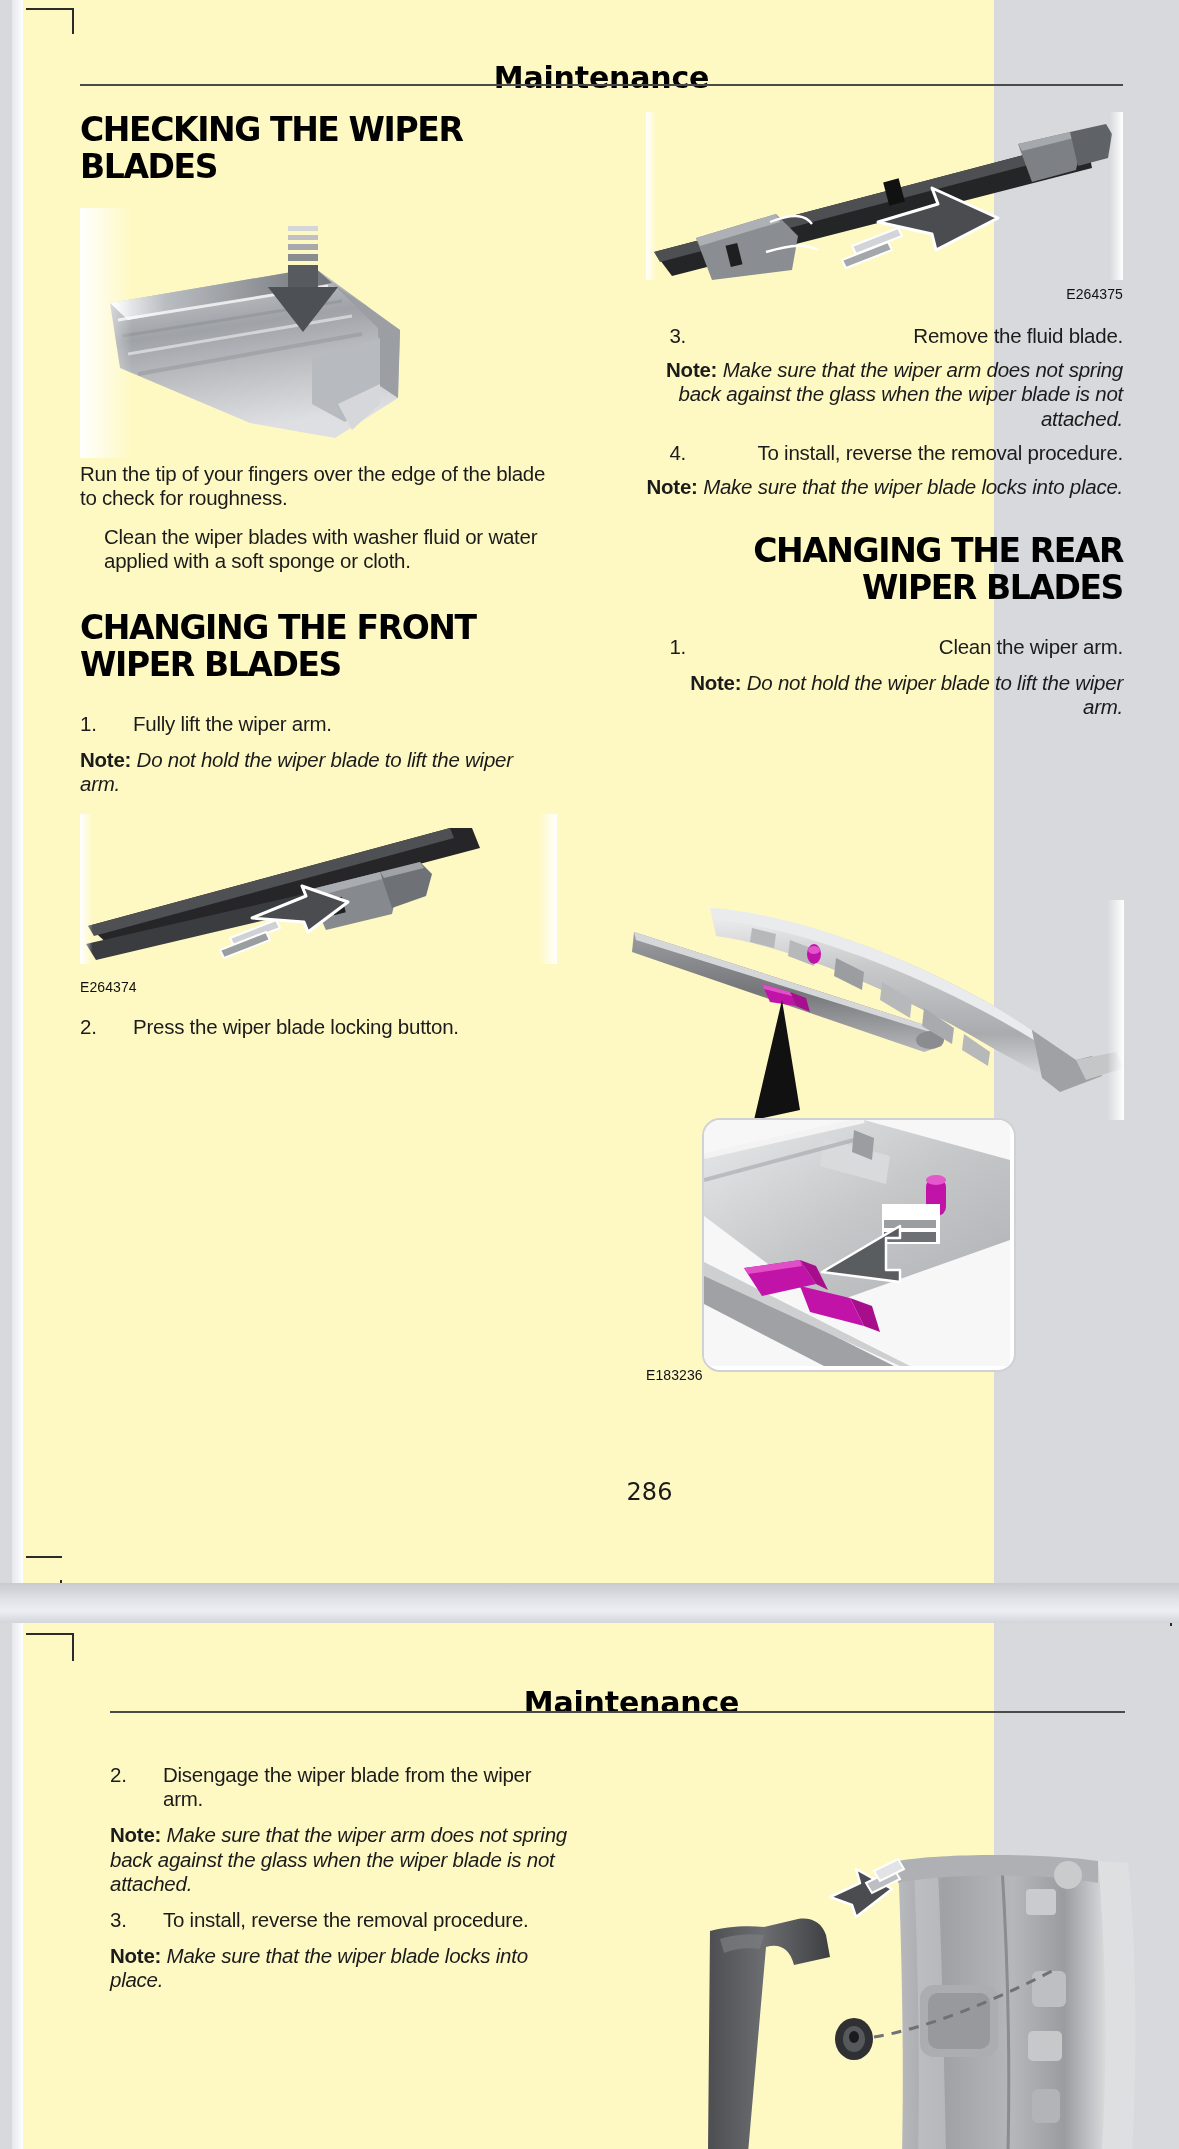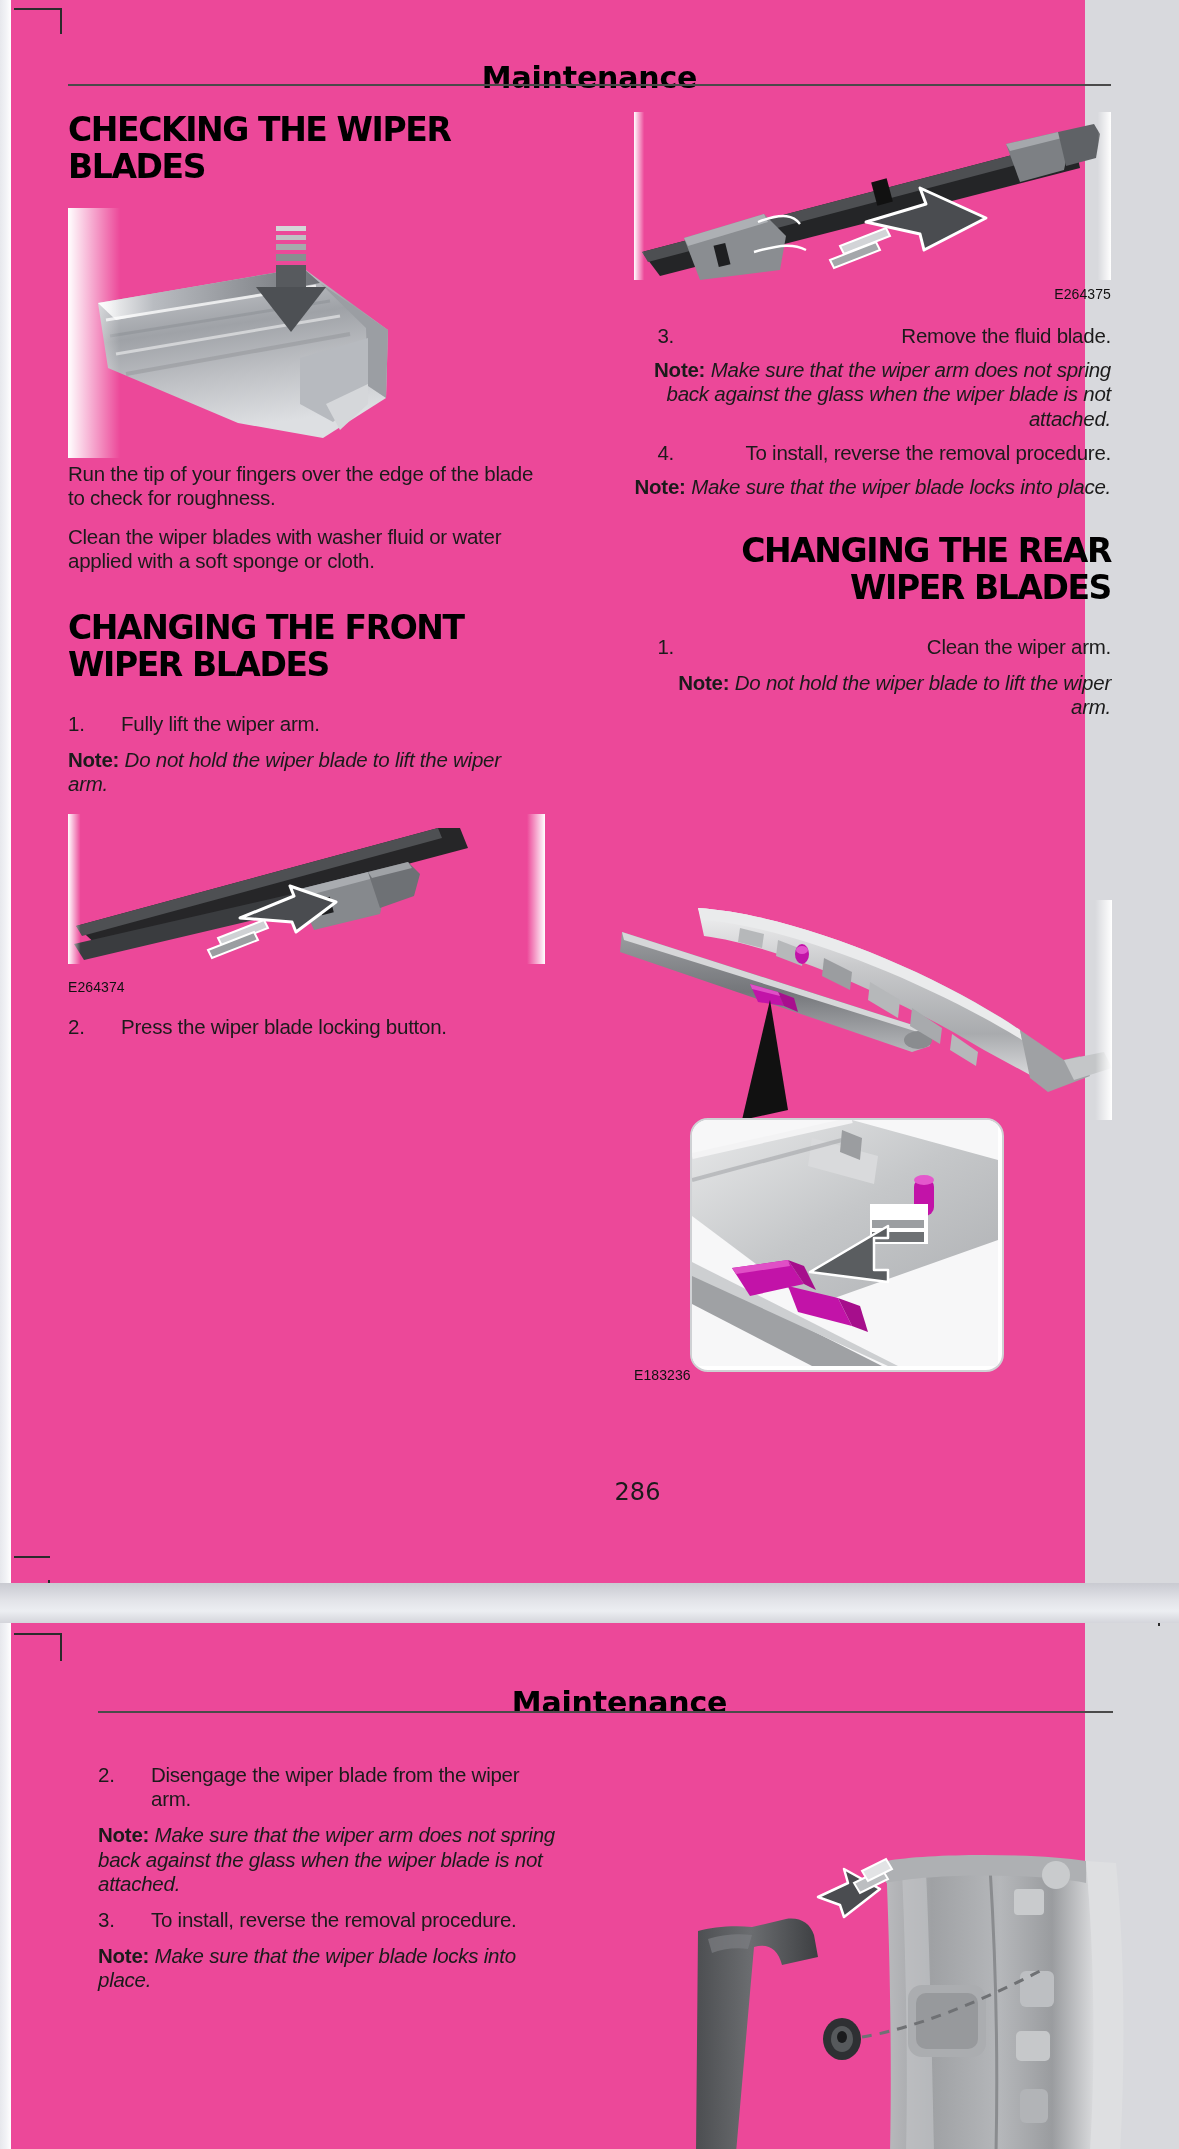--- a/index.html
+++ b/index.html
@@ -12,23 +12,23 @@
     height: 2149px;
     position: relative;
     overflow: hidden;
     font-family: "Liberation Sans", sans-serif;
     -webkit-font-smoothing: antialiased;
   }
 
   
   .sheet {
     position: absolute;
-    left: 0;
-    width: 1085px;
-    background: #ec4899;
+    left: 12px;
+    width: 982px;
+    background: #fef9c3;
   }
   #page-1 { top: 0px; height: 1583px; }
   .gap-band {
     position: absolute;
     left: 0; top: 1583px;
     width: 1179px; height: 40px;
     background: linear-gradient(to bottom,#c9cad1 0%, #e3e4e9 45%, #eceef2 70%, #d4d5db 100%);
   }
   #page-2 { top: 1623px; height: 526px; }
 
@@ -195,21 +195,21 @@
             <rect x="208" y="27" width="30" height="5" fill="#c0c1c4"></rect>
             <rect x="208" y="36" width="30" height="6" fill="#a7a9ac"></rect>
             <rect x="208" y="46" width="30" height="7" fill="#8a8d90"></rect>
             <rect x="208" y="57" width="30" height="22" fill="#575a5e"></rect>
             <polygon points="188,79 258,79 223,124" fill="#4d5054"></polygon>
           </g>
         </svg>
       </div>
 
       <p class="body" style="margin-top:4px;">Run the tip of your fingers over the edge of the blade to check for roughness.</p>
-      <p class="body" style="margin-top:15px;">Clean the wiper blades with washer fluid or water applied with a soft sponge or cloth.</p>
+      <p class="body" style="margin-top:15px;margin-left:24px;">Clean the wiper blades with washer fluid or water applied with a soft sponge or cloth.</p>
 
       <h2 class="sec" style="margin-top:36px;">CHANGING THE FRONT WIPER BLADES</h2>
 
       <ol class="steps" style="margin-top:28px;">
         <li class="step">
           <span class="num">1.</span>
           <span>Fully lift the wiper arm.</span>
         </li>
       </ol>
       <p class="note" style="margin-top:12px;">

